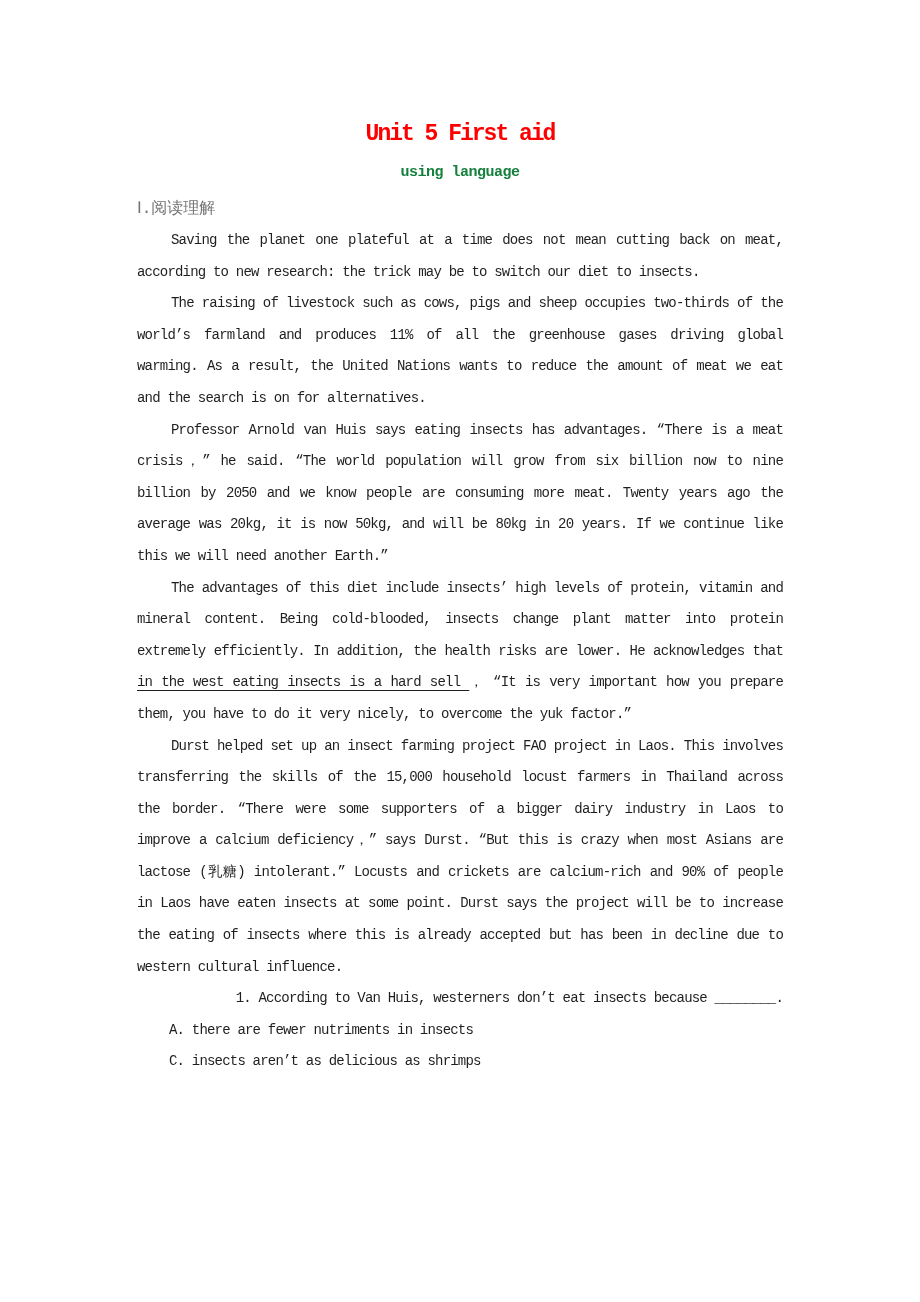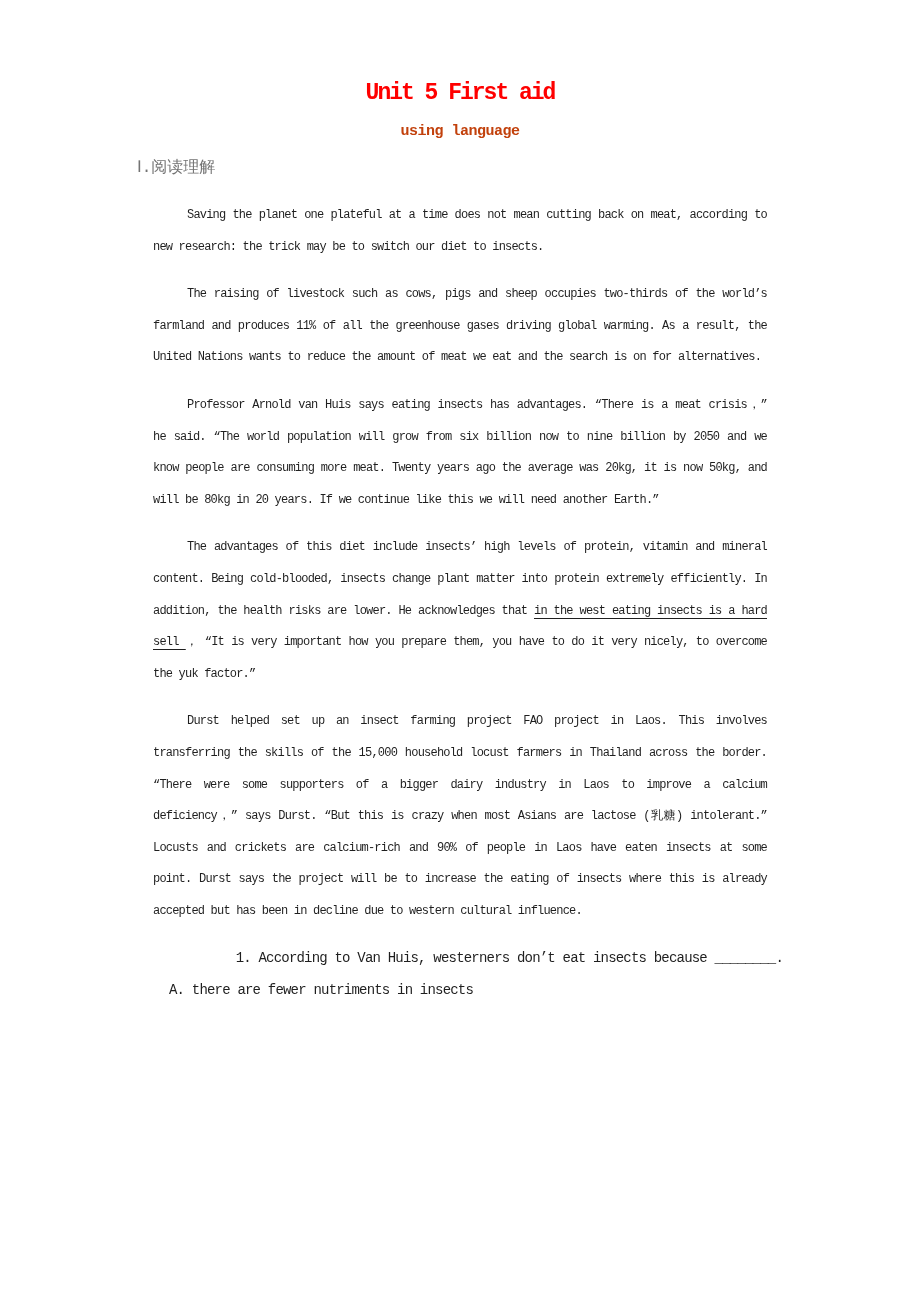--- a/index.html
+++ b/index.html
@@ -10,49 +10,49 @@
   body {
     width: 920px;
     height: 1302px;
     overflow: hidden;
     font-family: "Liberation Mono", "DejaVu Sans Mono", monospace;
     color: #1f1f1f;
   }
   .page {
     width: 646px;
     margin: 0 auto;
-    padding-top: 78px;
+    padding-top: 119px;
   }
   .title {
     margin: 0;
     text-align: center;
     font-size: 23px;
     line-height: 30px;
     font-weight: 700;
     letter-spacing: -2px;
     color: #ff0000;
   }
   .subtitle {
     margin: 13px 0 0 0;
     text-align: center;
     font-size: 15px;
     line-height: 22px;
     font-weight: 700;
     letter-spacing: -0.5px;
-    color: #c2410c;
+    color: #15803d;
   }
   .section-heading {
     margin-top: 10px;
     font-size: 16px;
     line-height: 31px;
     color: #737373;
   }
   .passage p {
-    margin: 16px;
-    font-size: 12px;
+    margin: 0;
+    font-size: 14px;
     line-height: 31.6px;
     letter-spacing: -0.8px;
     text-align: justify;
     text-indent: 34px;
   }
   .underlined {
     text-decoration: underline;
     text-underline-offset: 4px;
   }
   .question p {
@@ -84,15 +84,16 @@
     <p>Saving the planet one plateful at a time does not mean cutting back on meat, according to new research: the trick may be to switch our diet to insects.</p>
     <p>The raising of livestock such as cows, pigs and sheep occupies two-thirds of the world’s farmland and produces 11% of all the greenhouse gases driving global warming. As a result, the United Nations wants to reduce the amount of meat we eat and the search is on for alternatives.</p>
     <p>Professor Arnold van Huis says eating insects has advantages. “There is a meat crisis，” he said. “The world population will grow from six billion now to nine billion by 2050 and we know people are consuming more meat. Twenty years ago the average was 20kg, it is now 50kg, and will be 80kg in 20 years. If we continue like this we will need another Earth.”</p>
     <p><span>The advantages of this diet include insects’ high levels of protein, vitamin and mineral content. Being cold-blooded, insects change plant matter into protein extremely efficiently. In addition, the health risks are lower. He acknowledges that </span><span class="underlined">in the west eating insects is a hard sell </span><span>， “It is very important how you prepare them, you have to do it very nicely, to overcome the yuk factor.”</span></p>
     <p>Durst helped set up an insect farming project FAO project in Laos. This involves transferring the skills of the 15,000 household locust farmers in Thailand across the border. “There were some supporters of a bigger dairy industry in Laos to improve a calcium deficiency，” says Durst. “But this is crazy when most Asians are lactose (乳糖) intolerant.” Locusts and crickets are calcium-rich and 90% of people in Laos have eaten insects at some point. Durst says the project will be to increase the eating of insects where this is already accepted but has been in decline due to western cultural influence.</p>
   </div>
 
   <div class="question">
     <p class="stem">1. According to Van Huis, westerners don’t eat insects because ________.</p>
     <p class="option">A. there are fewer nutriments in insects</p>
+    <p class="option">C. insects aren’t as delicious as shrimps</p>
   </div>
 
 </div>
 
 </body></html>

